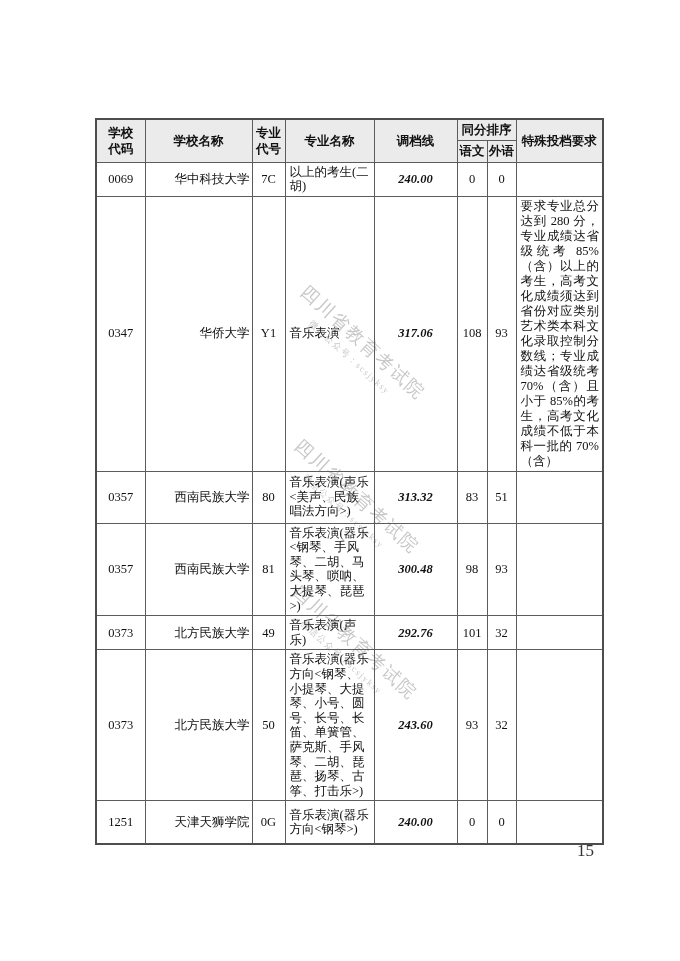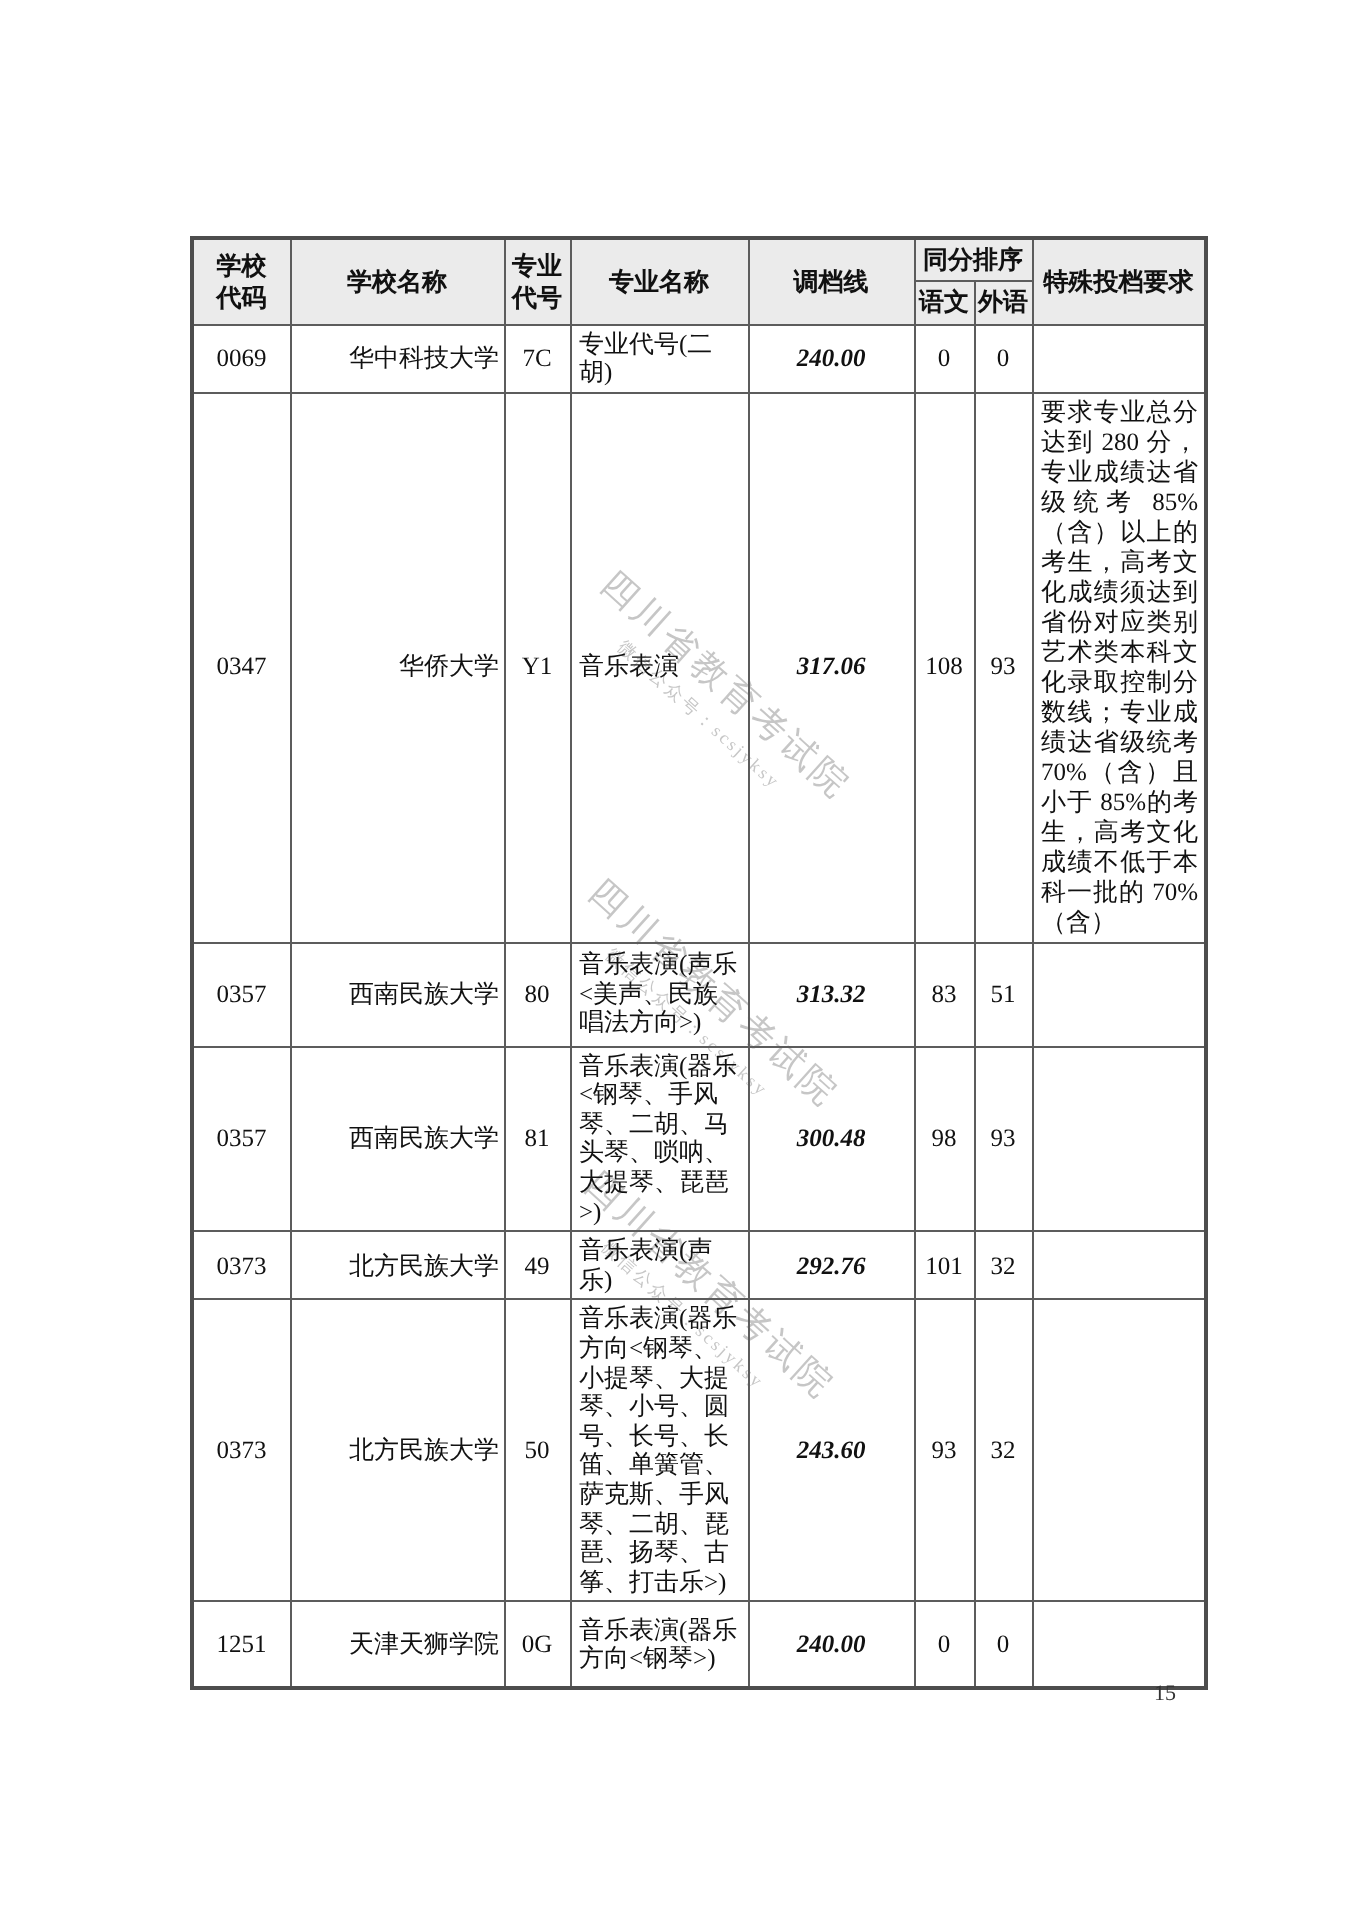--- a/index.html
+++ b/index.html
@@ -61,21 +61,21 @@
     pointer-events:none;
     white-space:nowrap;
   }
   .wm .l1{font-size:18px;letter-spacing:2px;}
   .wm .l2{font-size:9px;letter-spacing:1.5px;margin-top:2px;}
   .wm1{left:358px;top:348px;}
   .wm2{left:352px;top:502px;}
   .wm3{left:350px;top:648px;}
   .page-number{
     position:absolute;left:577px;top:841px;
-    font-size:11px;color:#333;
+    font-size:17px;color:#333;
   }
 </style>
 </head>
 <body>
 
 <div class="page">
 
   <div class="wm wm1">
     <div class="l1">四川省教育考试院</div>
     <div class="l2">微信公众号：scsjyksy</div>
@@ -113,21 +113,21 @@
       <tr class="hdr-b">
         <th>语文</th>
         <th>外语</th>
       </tr>
     </thead>
     <tbody>
       <tr class="r0">
         <td>0069</td>
         <td class="cell-left">华中科技大学</td>
         <td>7C</td>
-        <td class="cell-major">专业代号(二胡)</td>
+        <td class="cell-major">以上的考生(二胡)</td>
         <td class="cell-score">240.00</td>
         <td>0</td>
         <td>0</td>
         <td class="cell-special"></td>
       </tr>
       <tr class="r1">
         <td>0347</td>
         <td class="cell-left">华侨大学</td>
         <td>Y1</td>
         <td class="cell-major">音乐表演</td>

